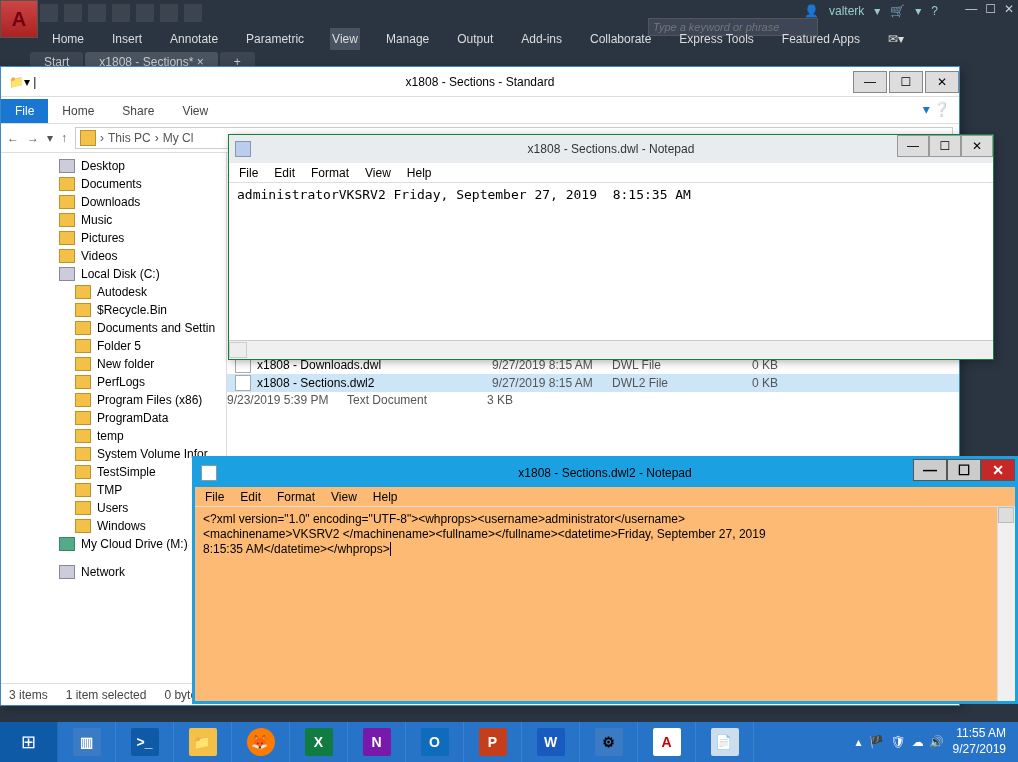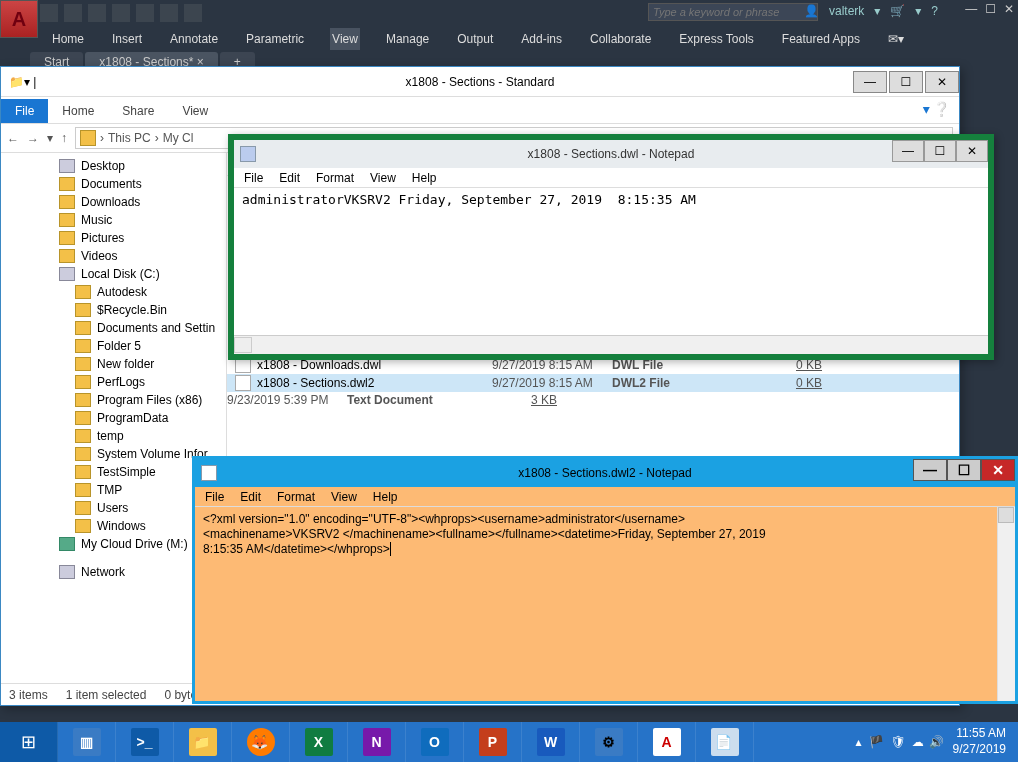--- a/index.html
+++ b/index.html
@@ -3,21 +3,21 @@
 <meta charset="utf-8">
 <style>
 * { margin: 0; padding: 0; box-sizing: border-box; font-family: "Segoe UI", Tahoma, sans-serif; font-size: 12px; }
 body { width: 1018px; height: 762px; background: #2b3542; overflow: hidden; position: relative; }
 
 
 .acad-top { position: absolute; top: 0; left: 0; right: 0; height: 51px; background: #2b3542; color: #ccc; }
 .acad-qat { display: flex; align-items: center; height: 26px; padding-left: 40px; gap: 6px; }
 .acad-logo { position: absolute; left: 0; top: 0; width: 38px; height: 38px; background: linear-gradient(#cc4444,#aa2222); display: flex; align-items: center; justify-content: center; font-weight: bold; font-size: 20px; color: #700010; border: 1px solid #555; }
 .qat-btn { width: 18px; height: 18px; background: #3c454f; border: none; }
-.acad-search { position: absolute; right: 200px; top: 3px; }
+.acad-search { position: absolute; right: 200px; top: 18px; }
 .acad-search input { background: #3c4656; border: 1px solid #555; color: #aaa; padding: 2px 4px; width: 170px; font-style: italic; font-size: 11px;}
 .acad-user { position: absolute; right: 80px; top: 4px; color: #9cc; font-size: 11px; display: flex; gap: 10px; align-items: center;}
 .acad-winbtns { position: absolute; right: 4px; top: 2px; display: flex; gap: 8px; color: #ccc; font-size: 16px; }
 .acad-ribbon { position: absolute; top: 26px; left: 0; right: 0; height: 25px; display: flex; align-items: center; padding-left: 50px; gap: 24px; color: #ddd; font-size: 12px; }
 .acad-ribbon .tab { padding: 4px 2px; cursor: default; }
 .acad-ribbon .tab.active { background: #485260; }
 .acad-tabs { position: absolute; top: 51px; left: 0; right: 0; height: 22px; background: #2b3542; display: flex; align-items: center; padding-left: 30px; gap: 2px; color: #ccc; font-size: 11px;}
 .acad-tab { background: #3c4552; padding: 3px 14px; border-radius: 3px 3px 0 0;}
 .acad-tab.active { background: #4a5461; }
 
@@ -43,25 +43,25 @@
 .tree-icon.net { background: #5a8; border-color: #386;}
 .files { flex: 1; overflow: hidden;}
 .files-header { display: flex; border-bottom: 1px solid #e8e8e8; color: #444; font-size: 12px;}
 .files-header div { padding: 4px 8px;}
 .fh-name { width: 265px;} .fh-date { width: 120px;} .fh-type { width: 140px;} .fh-size { width: 70px; text-align: right;}
 .file-row { display: flex; align-items: center; font-size: 12px; color: #000; padding: 1px 0;}
 .file-row.sel { background: #cde6f7;}
 .fr-name { width: 265px; padding-left: 8px; display: flex; align-items: center; gap: 6px;}
 .fr-icon { width: 16px; height: 16px; background: #fff; border: 1px solid #aaa; flex-shrink: 0; font-size: 9px; display: flex; align-items: center; justify-content: center; color: #08a;}
 .fr-icon.dwg { background: linear-gradient(#5ab,#289); color:#fff;}
-.fr-date { width: 120px; color: #555;} .fr-type { width: 140px; color: #555; font-weight: bold;} .fr-size { width: 70px; text-align: right; color: #555; text-decoration: underline;}
+.fr-date { width: 120px; color: #555;} .fr-type { width: 140px; color: #555;} .fr-size { width: 70px; text-align: left; color: #555;}
 .explorer-status { position: absolute; bottom: 0; left: 0; right: 0; height: 22px; border-top: 1px solid #ddd; display: flex; align-items: center; padding: 0 8px; font-size: 11px; color: #444; gap: 18px; background: #fff;}
 
 
-.notepad1 { position: absolute; top: 134px; left: 228px; width: 766px; height: 226px; background: #fff; border: 6px solid #15803d; box-shadow: 2px 2px 8px rgba(0,0,0,0.3);}
+.notepad1 { position: absolute; top: 134px; left: 228px; width: 766px; height: 226px; background: #fff; border: 1px solid #15803d; box-shadow: 2px 2px 8px rgba(0,0,0,0.3);}
 .np-titlebar { height: 28px; background: #d6e8f5; position: relative; display: flex; align-items: center;}
 .np-titlebar.inactive { background: #e8ecef;}
 .np-title { position: absolute; left: 50%; transform: translateX(-50%); font-size: 12px; color: #333;}
 .np-icon { width: 16px; height: 16px; margin-left: 6px; background: #bce; border: 1px solid #89a;}
 .np-btns { position: absolute; right: 0; top: 0; display: flex;}
 .np-btns button { width: 32px; height: 22px; border: 1px solid #999; background: #ddd;}
 .np-menu { height: 20px; display: flex; align-items: center; gap: 16px; padding: 0 10px; font-size: 12px; color: #000; border-bottom: 1px solid #ddd;}
 .np-body { padding: 4px 8px; font-family: Consolas, monospace; font-size: 13px; white-space: pre-wrap; overflow: auto; height: calc(100% - 48px - 18px); border-bottom: 1px solid #ccc;}
 .np1-scroll { height: 18px; background: #f0f0f0; display: flex; align-items: center;}
 .np1-scroll .arrow { width: 18px; height: 16px; border: 1px solid #ccc; background: #eee;}

